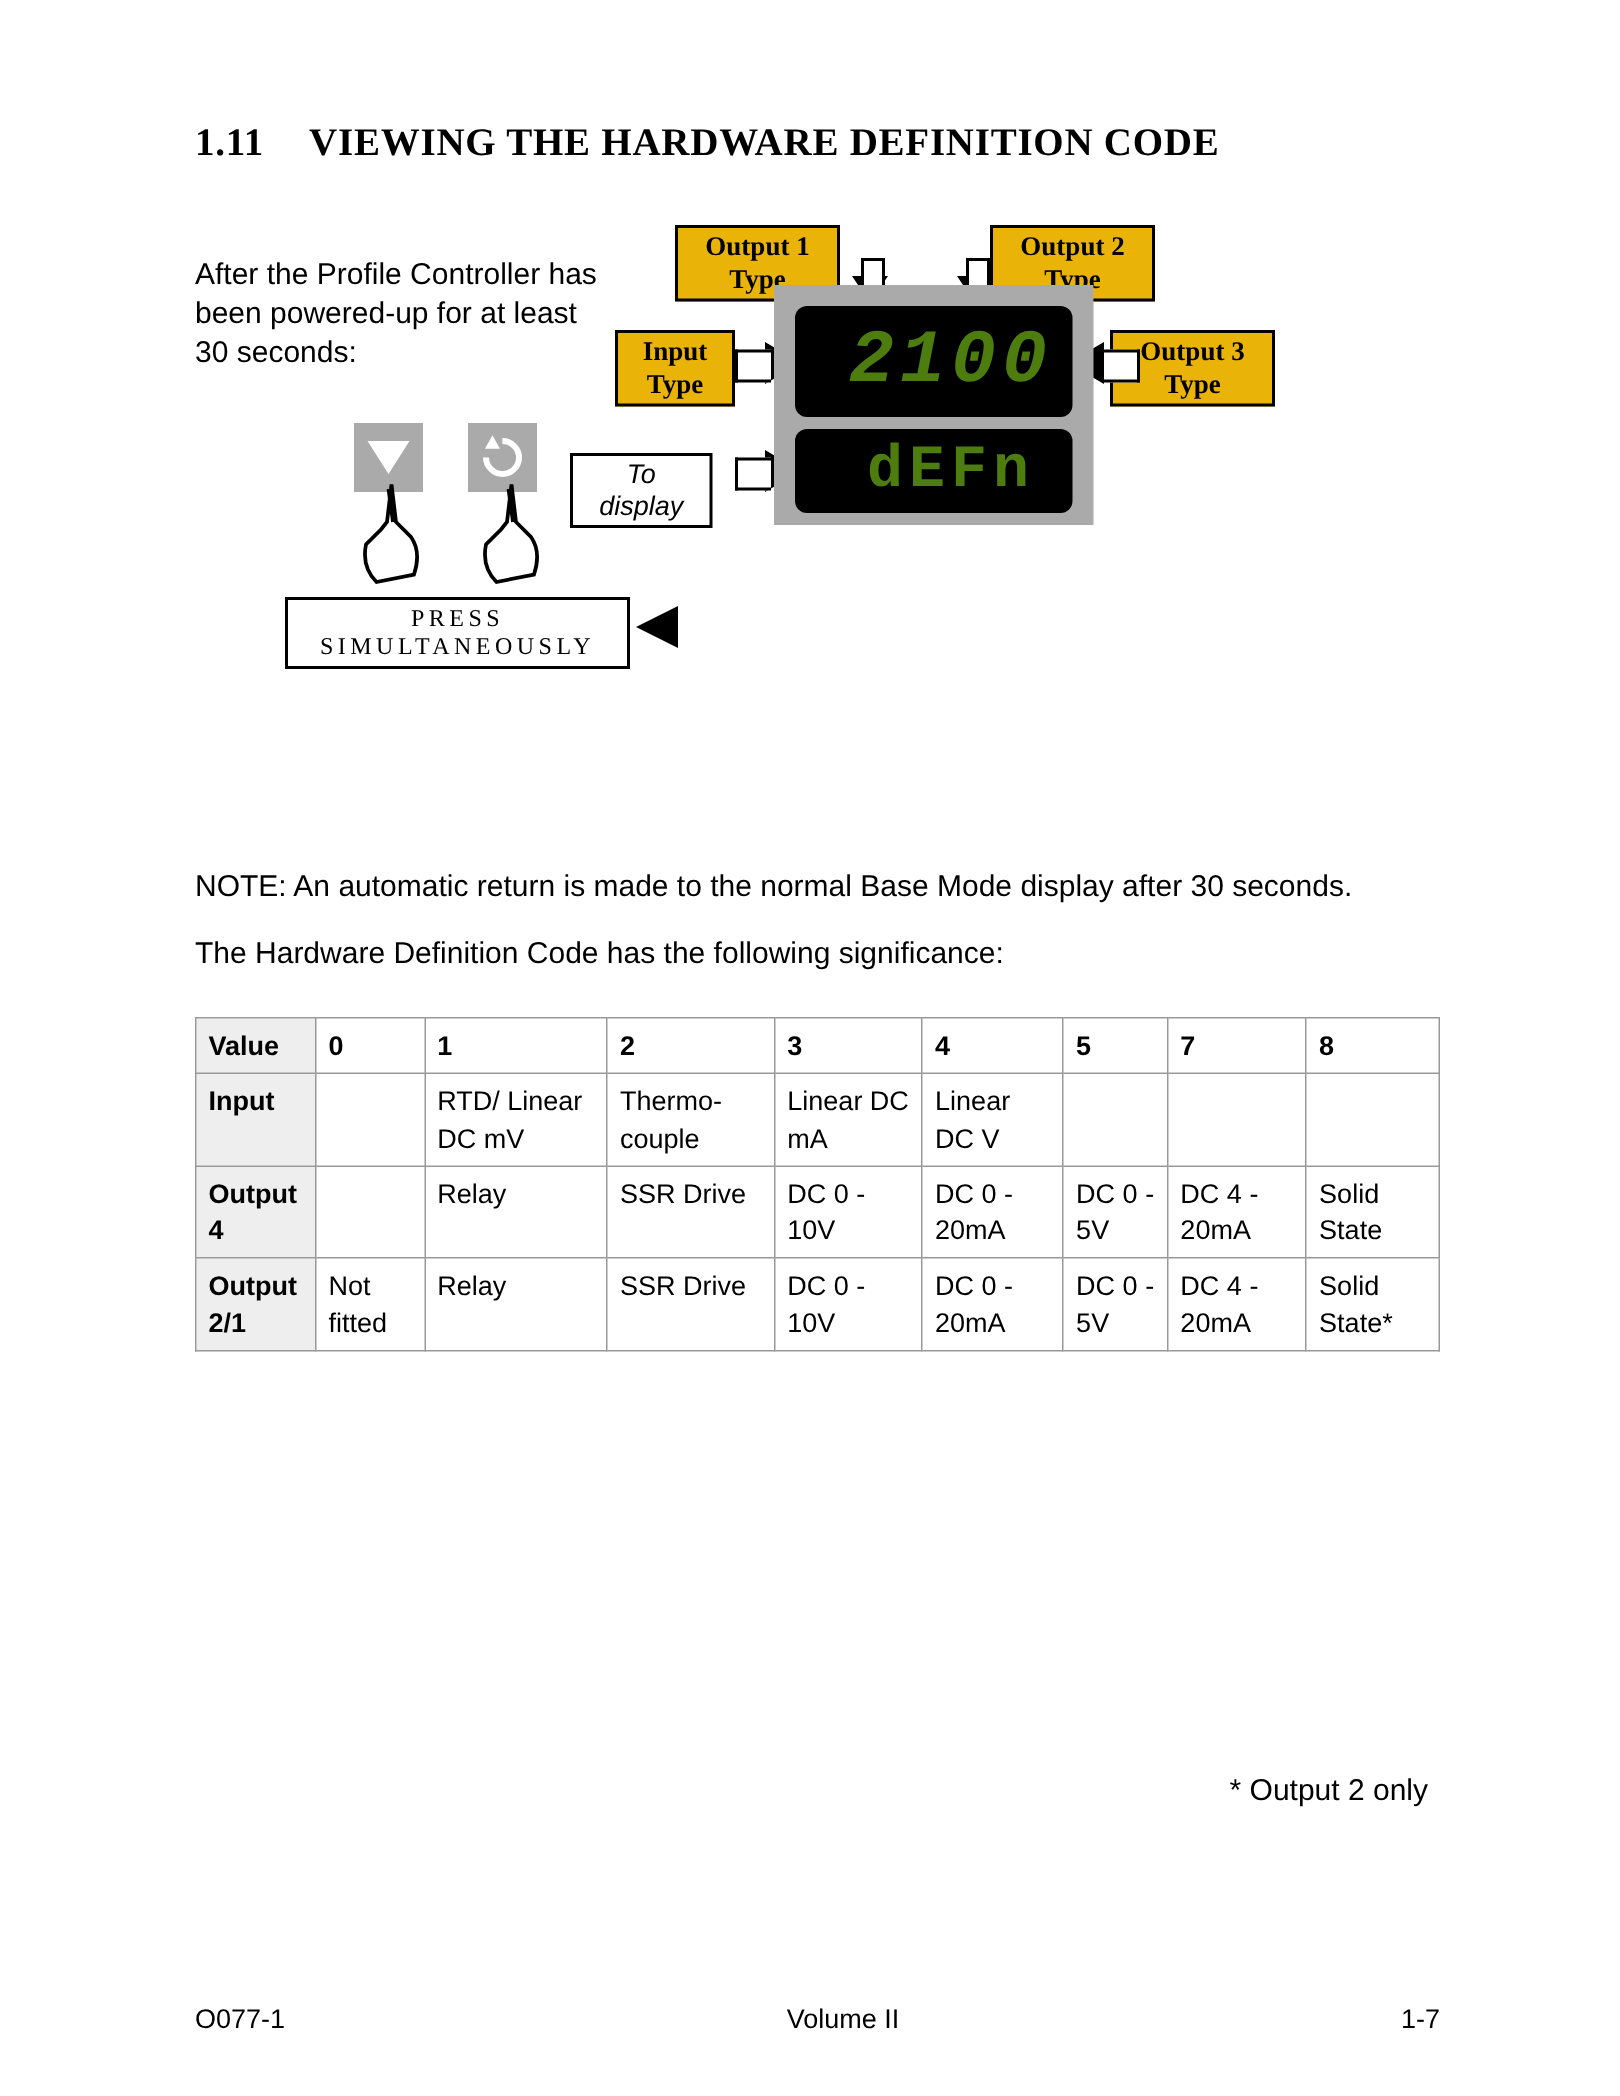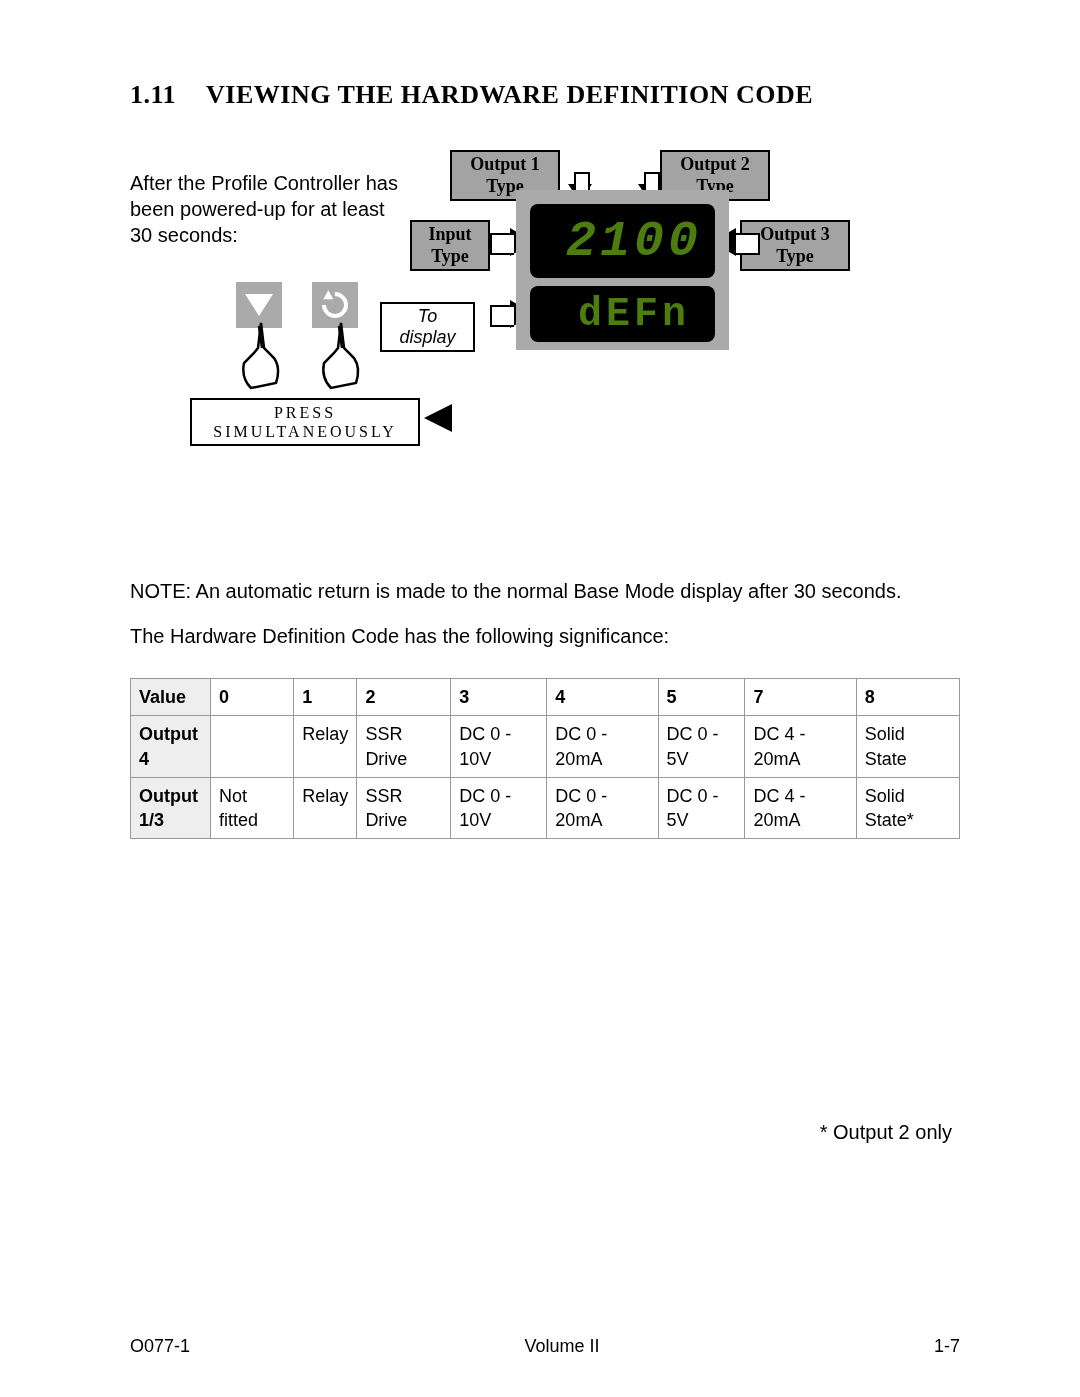--- a/index.html
+++ b/index.html
@@ -38,21 +38,21 @@
     left: 130px;
     top: 140px;
     width: 830px;
     height: 330px;
   }
 
   
   .label-box {
     position: absolute;
     border: 2px solid #000;
-    background: #a3a3a3;
+    background: #eab308;
     font-family: "Times New Roman", Times, serif;
     font-weight: bold;
     font-size: 18px;
     text-align: center;
     padding: 2px 6px;
     line-height: 1.2;
   }
   .lb-out1 { left: 320px; top: 10px; width: 110px; }
   .lb-out2 { left: 530px; top: 10px; width: 110px; }
   .lb-input { left: 280px; top: 80px; width: 80px; }
@@ -344,32 +344,43 @@
           <th>2</th>
           <th>3</th>
           <th>4</th>
           <th>5</th>
           <th>7</th>
           <th>8</th>
         </tr>
       </thead>
       <tbody>
         <tr>
+          <td class="col-label">Input</td>
+          <td></td>
+          <td>RTD/ Linear DC mV</td>
+          <td>Thermo-couple</td>
+          <td>Linear DC mA</td>
+          <td>Linear DC V</td>
+          <td></td>
+          <td></td>
+          <td></td>
+        </tr>
+        <tr>
           <td class="col-label">Output 4</td>
           <td></td>
           <td>Relay</td>
           <td>SSR Drive</td>
           <td>DC 0 - 10V</td>
           <td>DC 0 - 20mA</td>
           <td>DC 0 - 5V</td>
           <td>DC 4 - 20mA</td>
           <td>Solid State</td>
         </tr>
         <tr>
-          <td class="col-label">Output 1/3</td>
+          <td class="col-label">Output 2/1</td>
           <td>Not fitted</td>
           <td>Relay</td>
           <td>SSR Drive</td>
           <td>DC 0 - 10V</td>
           <td>DC 0 - 20mA</td>
           <td>DC 0 - 5V</td>
           <td>DC 4 - 20mA</td>
           <td>Solid State*</td>
         </tr>
       </tbody>

